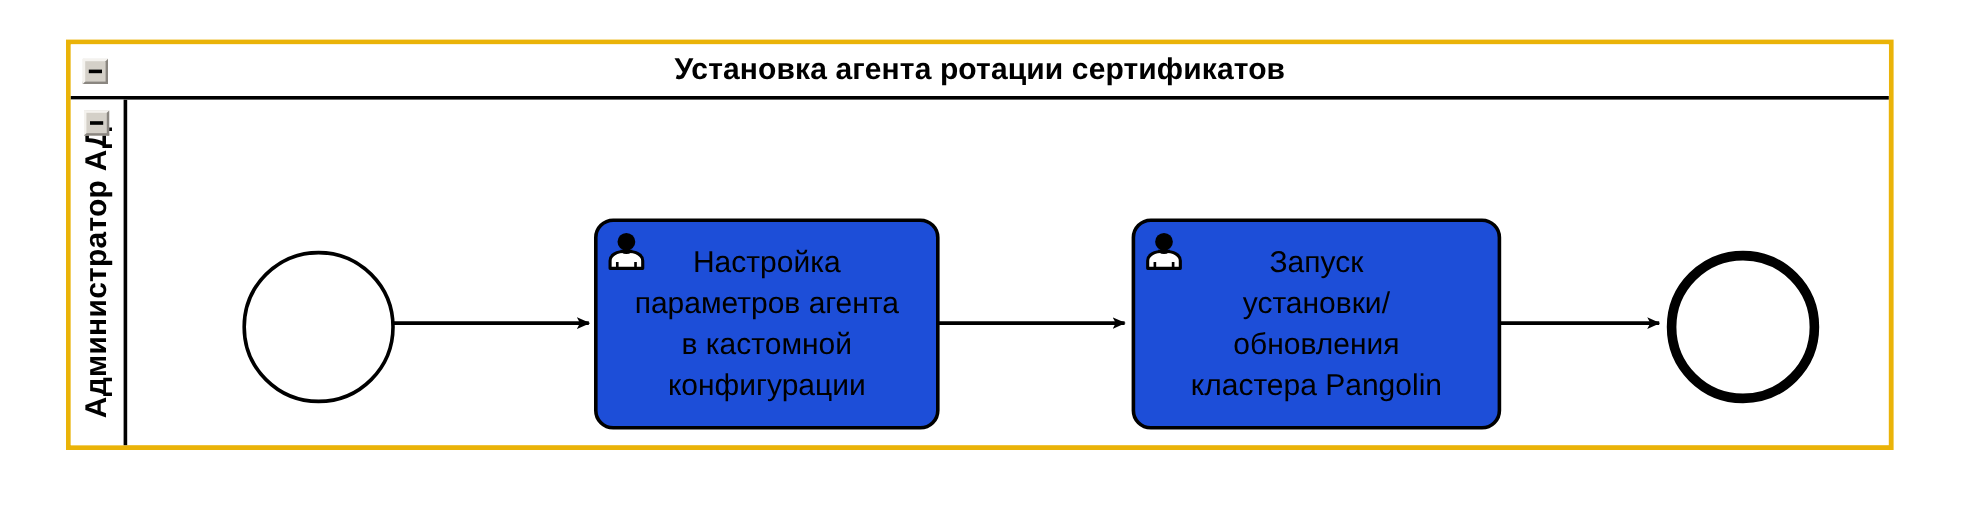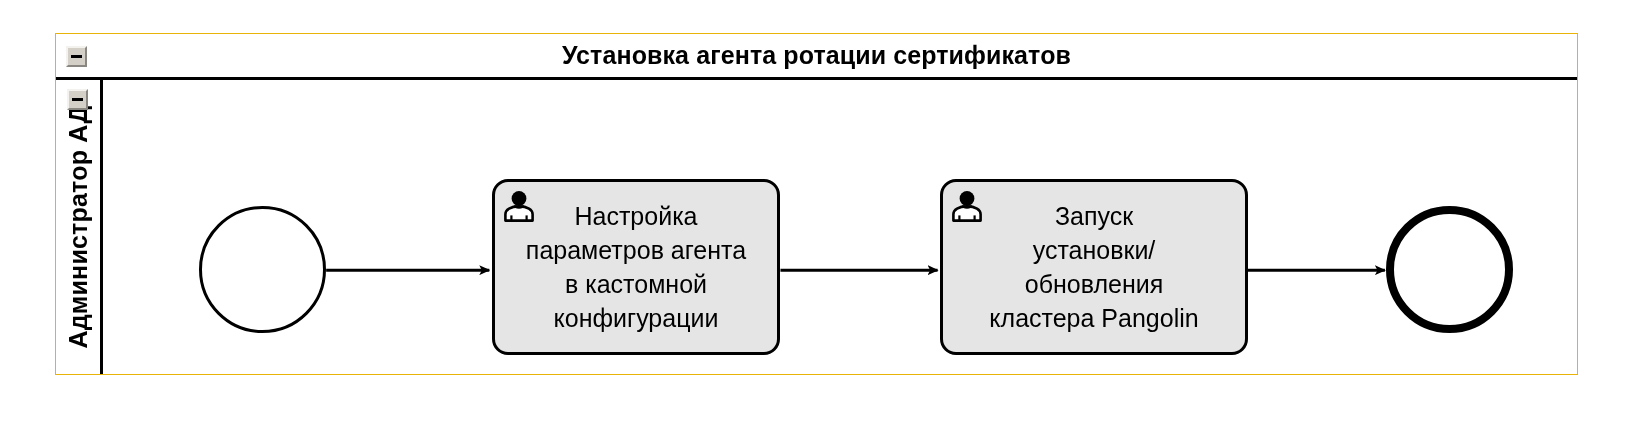--- a/index.html
+++ b/index.html
@@ -22,21 +22,21 @@
     overflow: hidden;
   }
 
   
   .pool {
     position: absolute;
     left: 55px;
     top: 33px;
     width: 1523px;
     height: 342px;
-    border: 1px solid #eab308;
+    border: 4px solid #eab308;
     box-sizing: border-box;
     background: #ffffff;
     padding-left: 20px;
   }
 
   
   .pool-header {
     position: absolute;
     left: 0;
     top: 0;
@@ -173,21 +173,21 @@
     top: 126px;
     width: 127px;
     height: 127px;
     border: 8px solid #000000;
   }
 
   .task {
     position: absolute;
     border: 3px solid #000000;
     border-radius: 16px;
-    background: #e5e5e5;
+    background: #1d4ed8;
     box-sizing: border-box;
   }
   .task-1 { left: 389px; top: 99px; width: 288px; height: 176px; }
   .task-2 { left: 837px; top: 99px; width: 308px; height: 176px; }
 
   .task-label {
     position: absolute;
     left: 0;
     right: 0;
     top: 50%;

